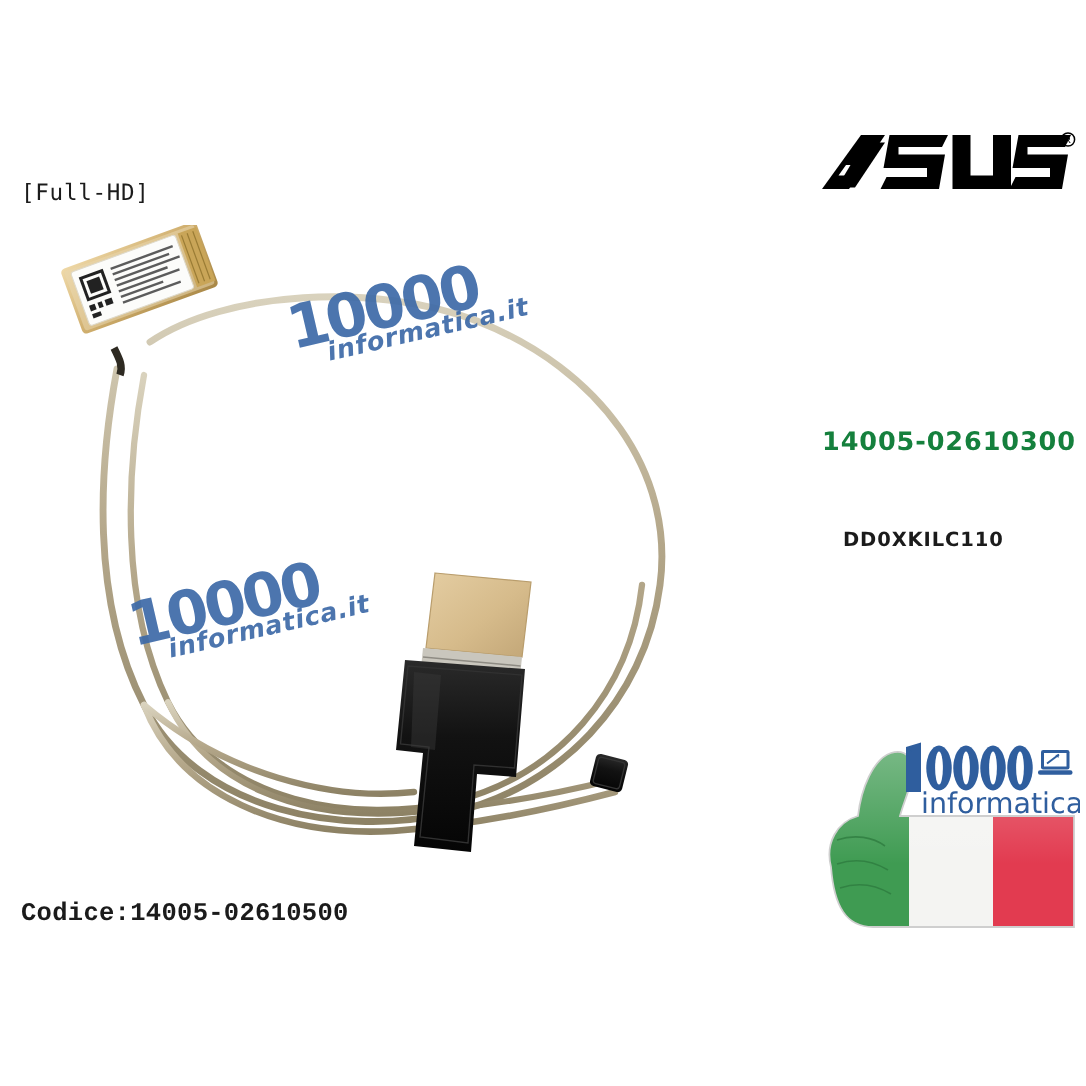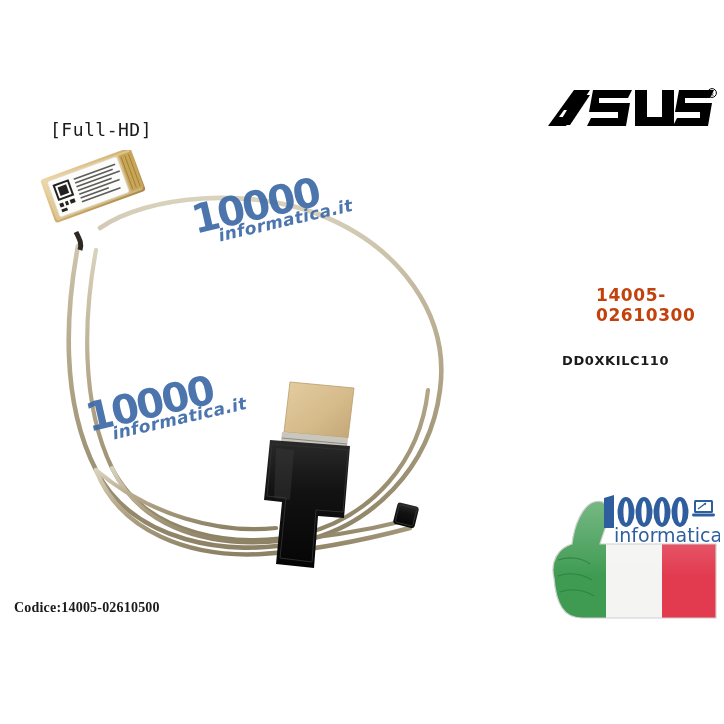--- a/index.html
+++ b/index.html
@@ -1,26 +1,26 @@
 <!DOCTYPE html>
 <html><head>
 <meta charset="utf-8">
 <style>
   html,body{margin:0;padding:0;background:#ffffff;}
   body{width:724px;height:724px;position:relative;overflow:hidden;
        font-family:"Liberation Sans",sans-serif;background:#fff;}
   .stage{position:absolute;inset:0;background:#ffffff;}
 
   
-  .lbl-fullhd{position:absolute;left:14px;top:119px;font-size:18px;
-       font-family:"DejaVu Sans Mono",monospace;color:#1b1b1b;letter-spacing:.5px;margin-left:36px;}
-  .lbl-codice{position:absolute;left:14px;top:600px;font-size:14px;
-       font-family:Liberation Serif, serif;color:#1b1b1b;letter-spacing:.2px;font-weight:600;}
+  .lbl-fullhd{position:absolute;left:14px;top:119px;font-size:15px;
+       font-family:"DejaVu Sans Mono",monospace;color:#1b1b1b;letter-spacing:.5px;}
+  .lbl-codice{position:absolute;left:14px;top:600px;font-size:17px;
+       font-family:Liberation Mono, monospace;color:#1b1b1b;letter-spacing:.2px;font-weight:600;}
   .pn1{position:absolute;left:548px;top:285px;font-size:17px;
-       font-family:"DejaVu Sans",sans-serif;color:#c2410c;letter-spacing:.6px;font-weight:600;margin-left:48px;}
+       font-family:"DejaVu Sans",sans-serif;color:#15803d;letter-spacing:.6px;font-weight:600;}
   .pn2{position:absolute;left:562px;top:353px;font-size:13px;
        font-family:"DejaVu Sans",sans-serif;color:#1b1b1b;letter-spacing:.6px;font-weight:600;}
 
   
   .asus{position:absolute;left:546px;top:84px;width:172px;height:48px;}
   .asus svg{display:block;width:100%;height:100%;}
 
   
   .product{position:absolute;left:0px;top:150px;width:500px;height:470px;}
   .product svg{display:block;width:100%;height:100%;}

